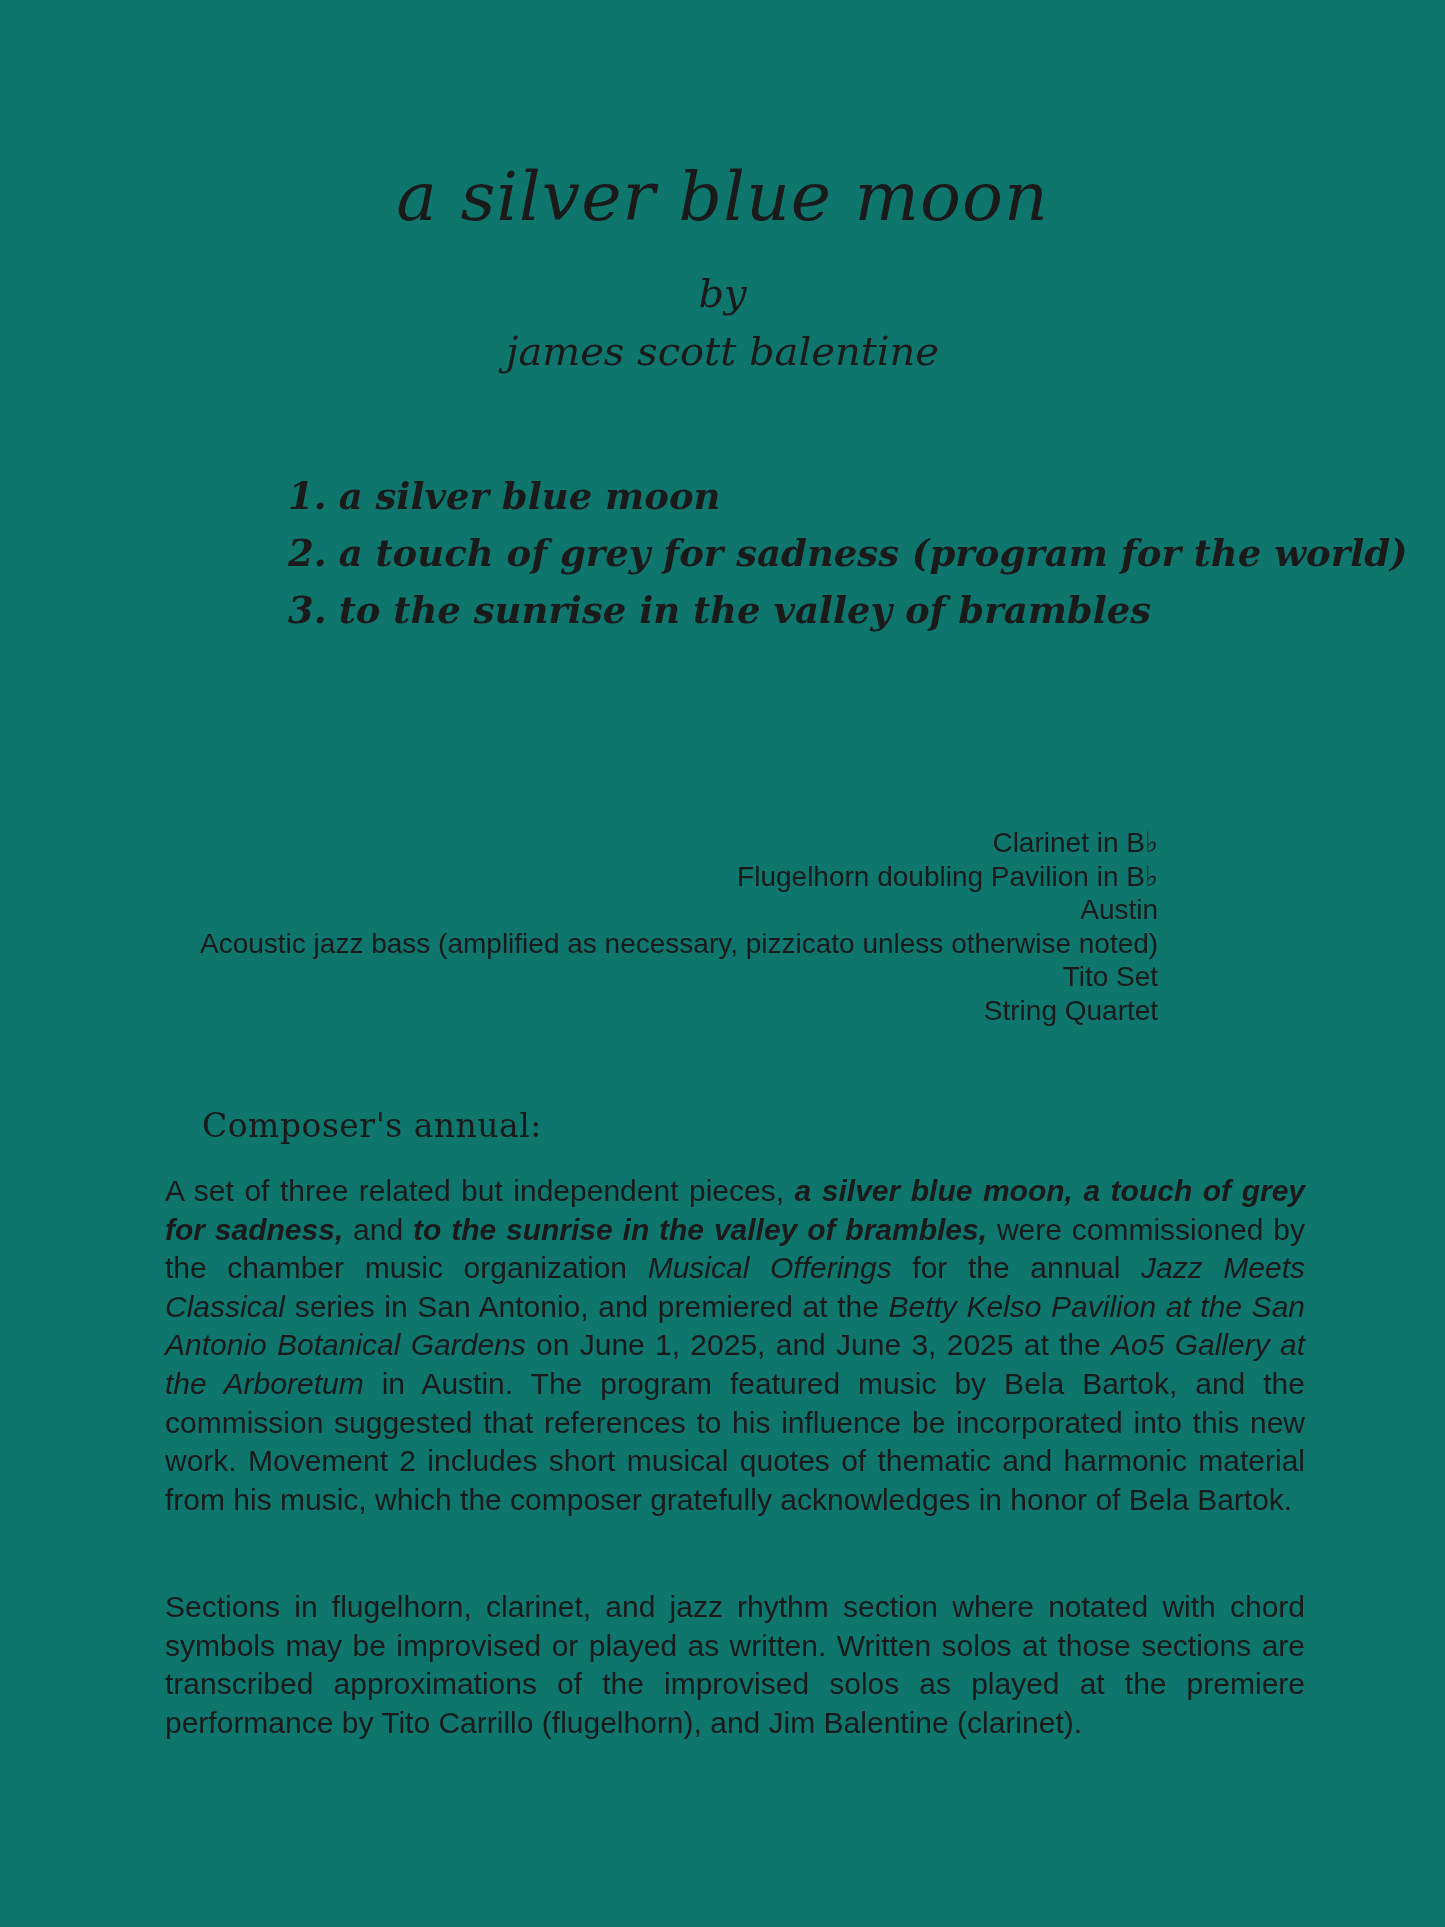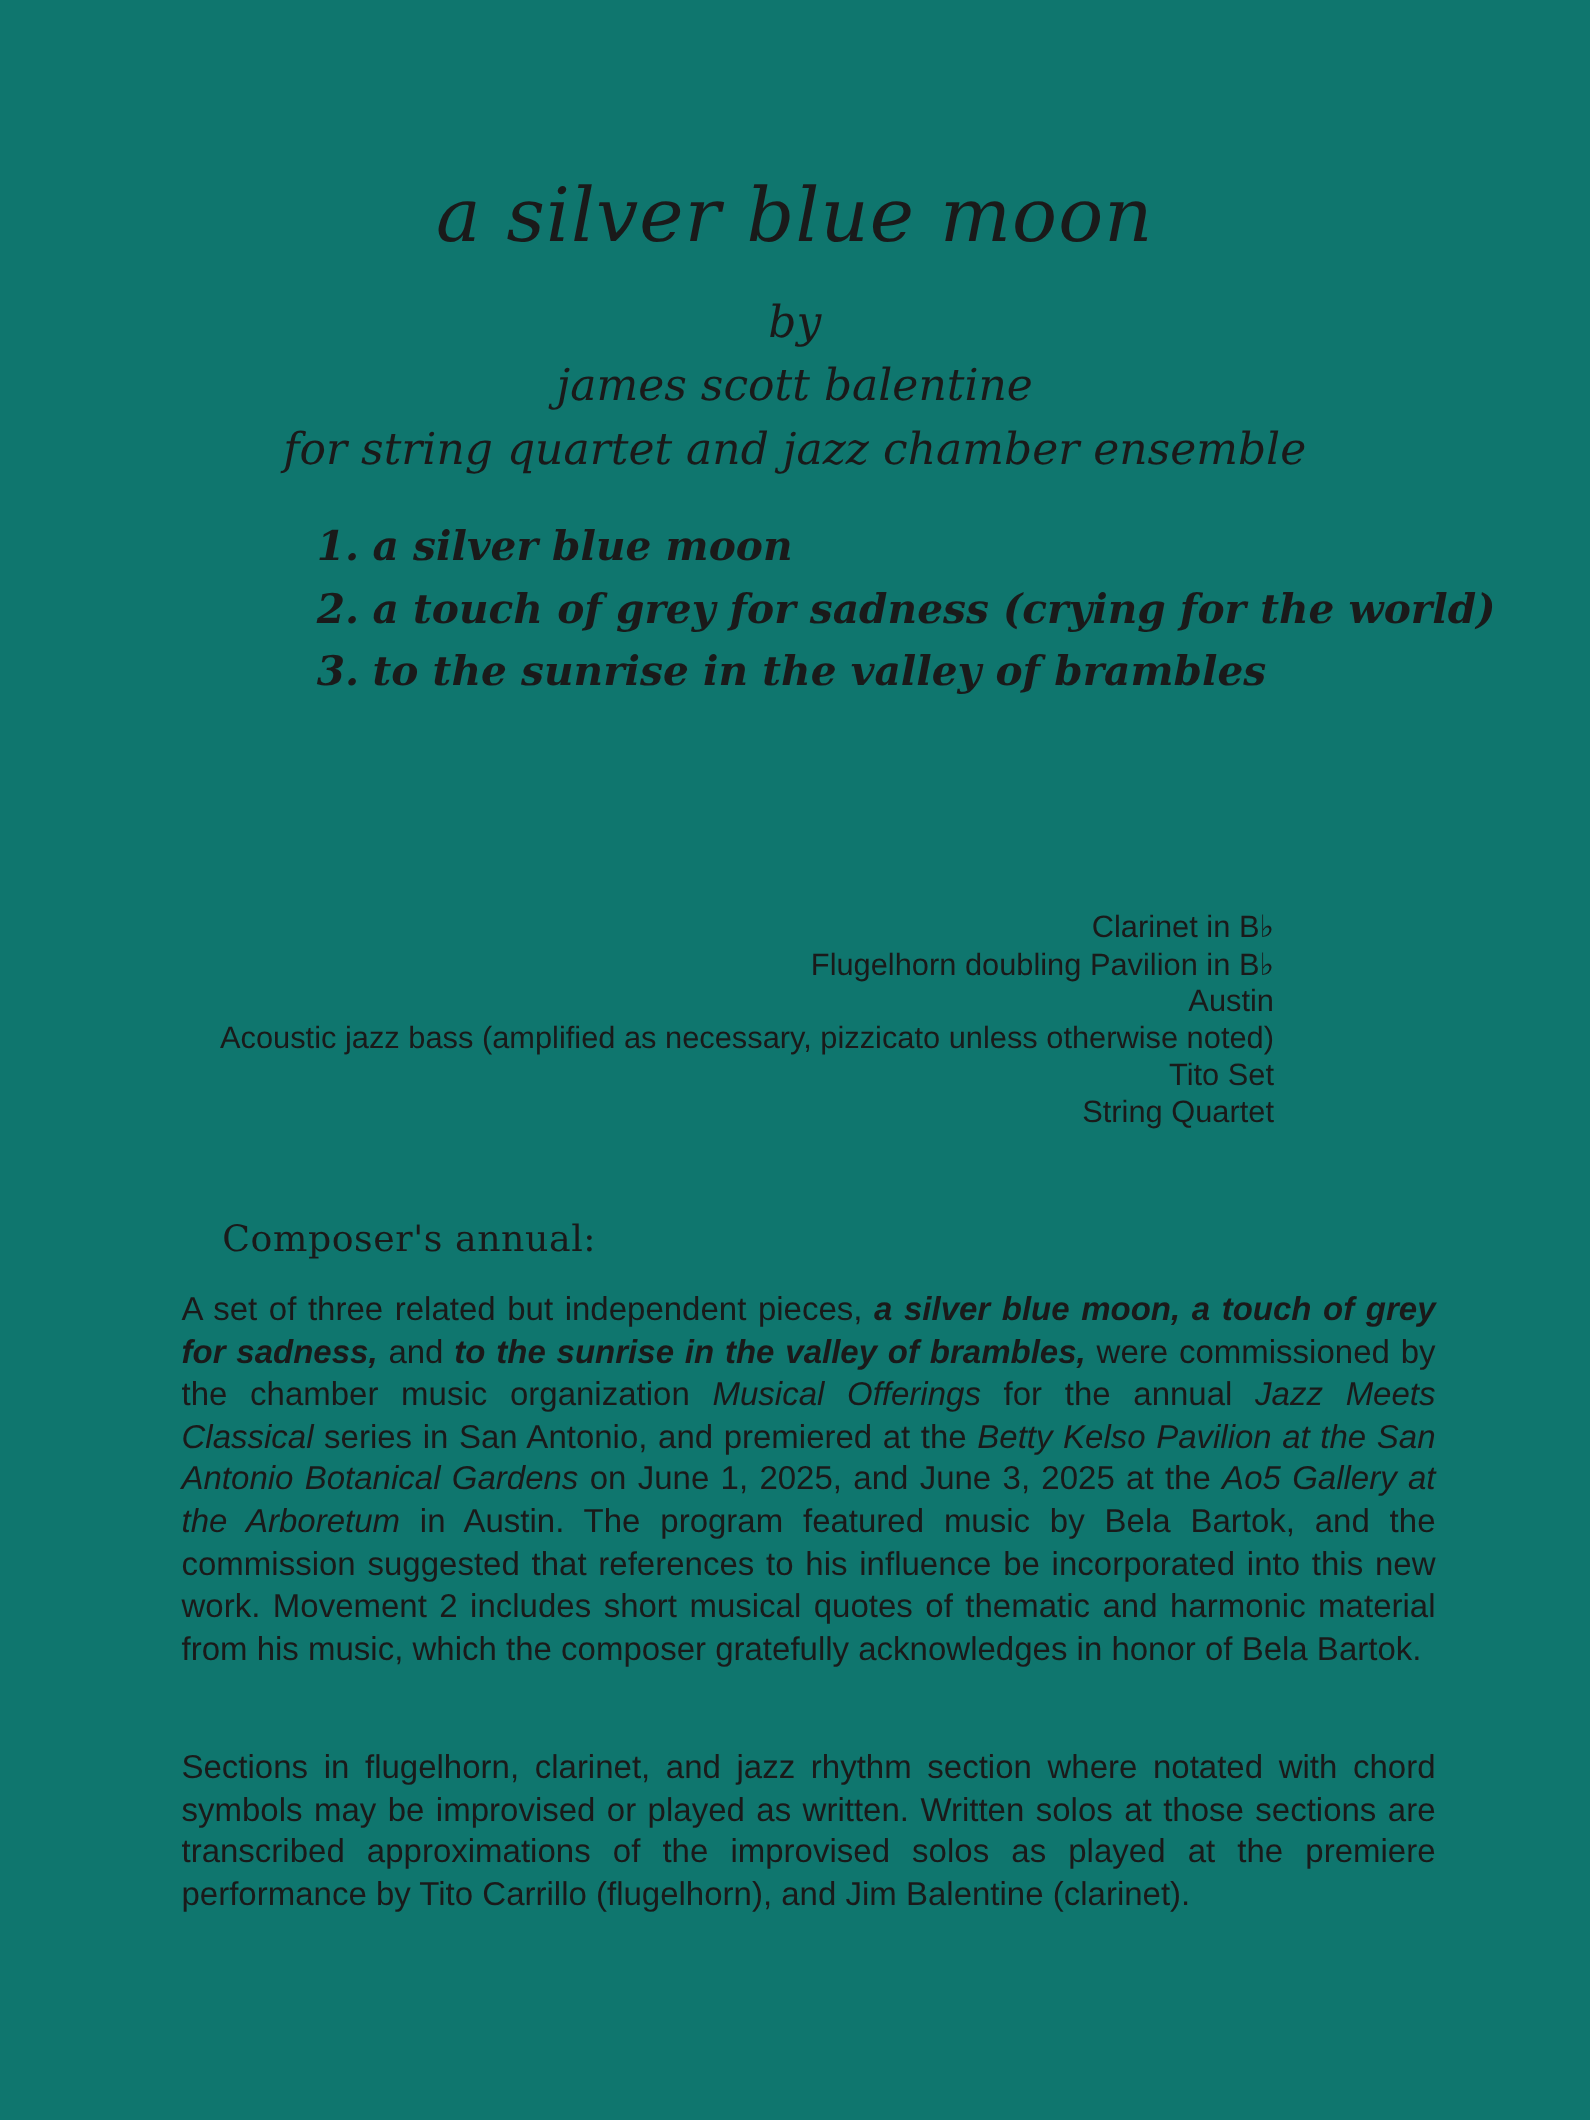--- a/index.html
+++ b/index.html
@@ -97,29 +97,28 @@
 </style>
 </head>
 <body>
 
 <div class="page">
 
   <div class="header">
     <div class="title script">a silver blue moon</div>
     <div class="byline script">by</div>
     <div class="composer script">james scott balentine</div>
-    <div class="subtitle script">for string quartet and jazz chamber ensemble</div>
   </div>
 
   <div class="movements script">
     <div class="movement">
       <span class="movement-number">1.</span><span>a silver blue moon</span>
     </div>
     <div class="movement">
-      <span class="movement-number">2.</span><span>a touch of grey for sadness (crying for the world)</span>
+      <span class="movement-number">2.</span><span>a touch of grey for sadness (program for the world)</span>
     </div>
     <div class="movement">
       <span class="movement-number">3.</span><span>to the sunrise in the valley of brambles</span>
     </div>
   </div>
 
   <div class="instruments">
     <div>Clarinet in B♭</div>
     <div>Flugelhorn doubling Pavilion in B♭</div>
     <div>Austin</div>

